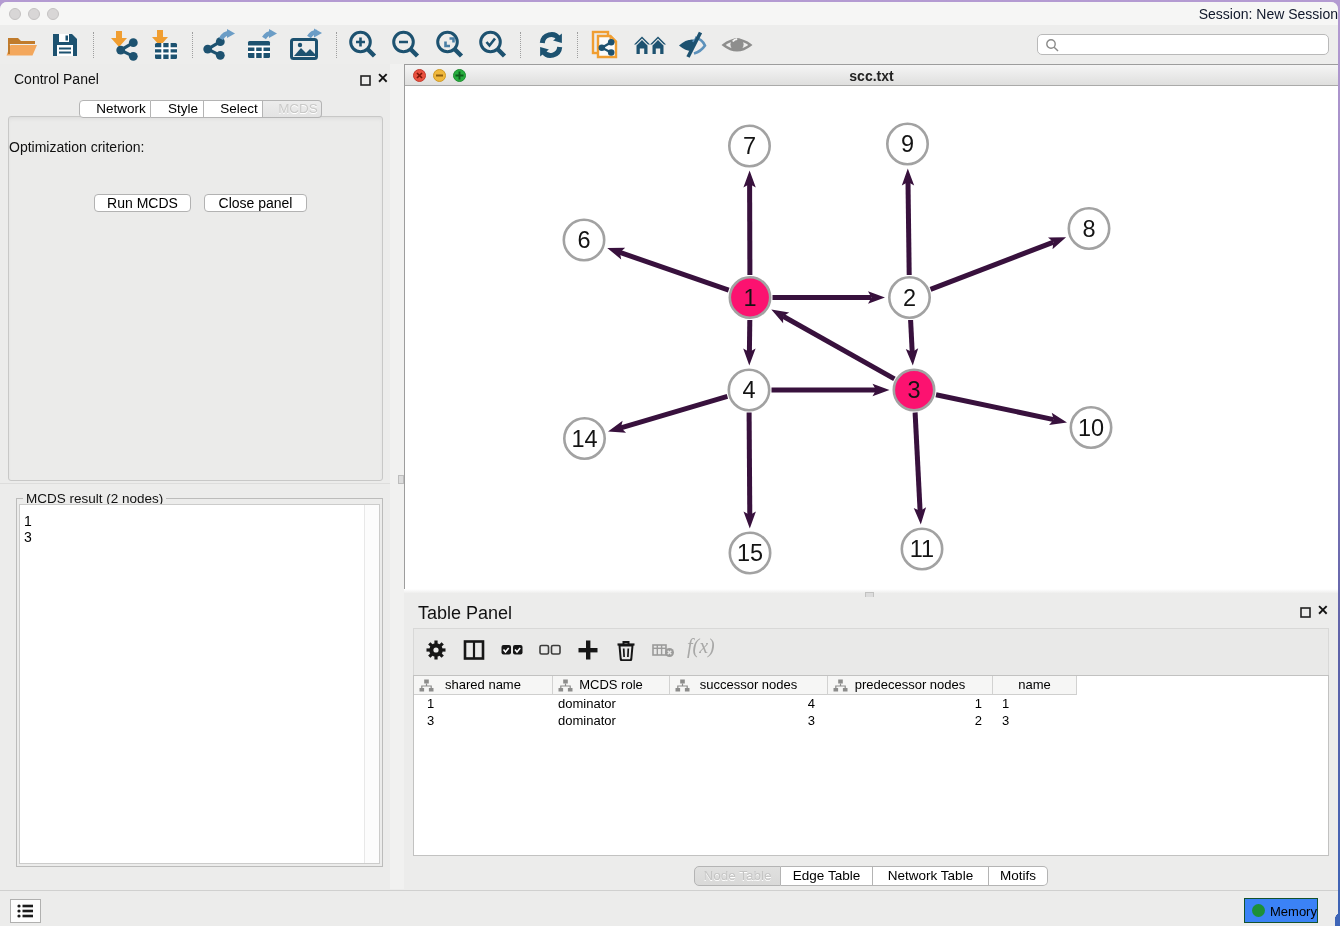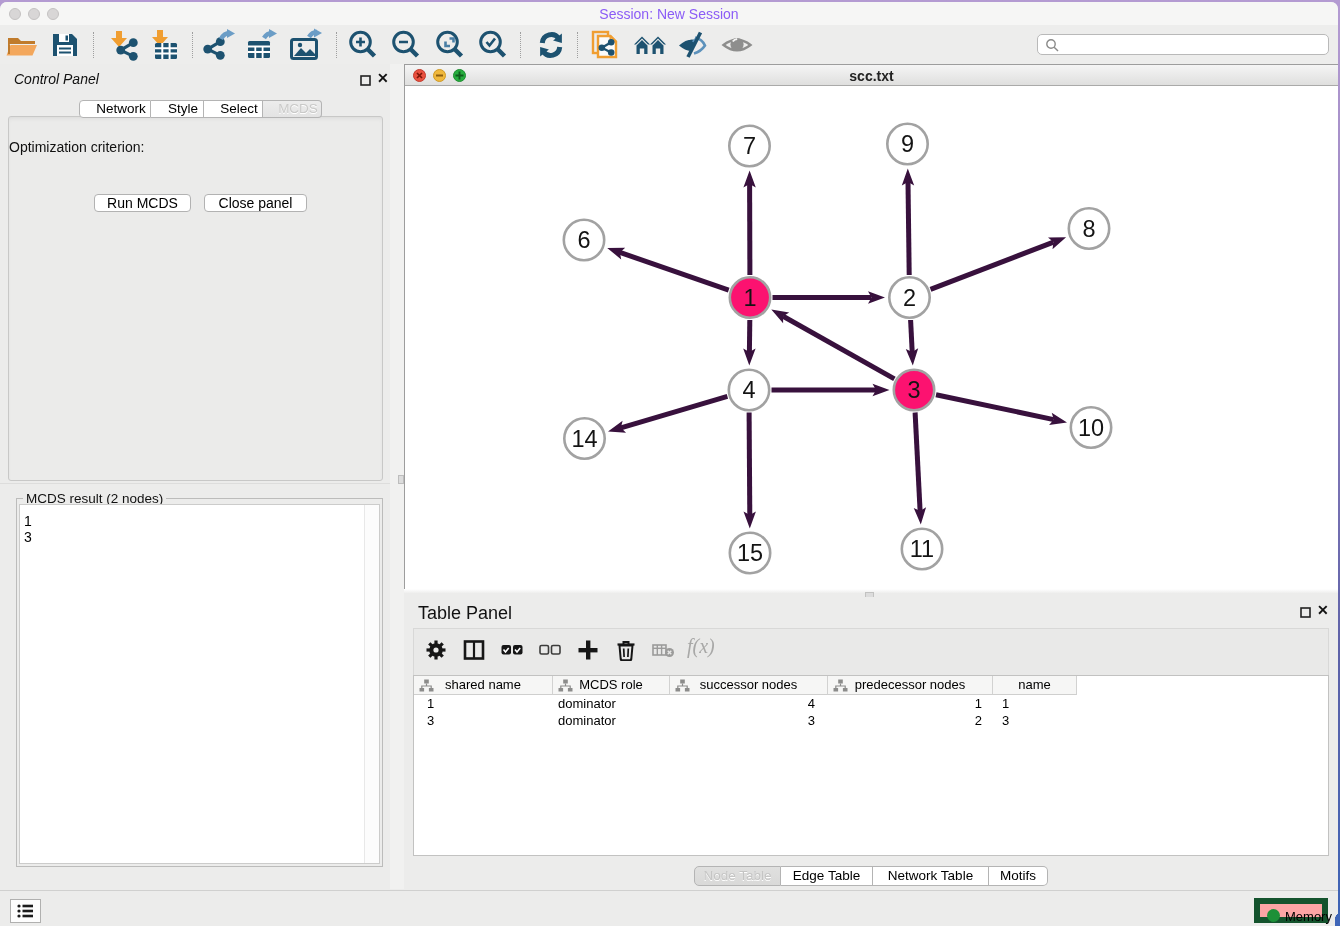--- a/index.html
+++ b/index.html
@@ -1,27 +1,27 @@
 <!DOCTYPE html>
 <html><head><meta charset="utf-8">
 <style>
 *{margin:0;padding:0;box-sizing:border-box;}
 html,body{width:1340px;height:926px;overflow:hidden;font-family:"Liberation Sans",sans-serif;}
 body{background:linear-gradient(180deg,#b49bd2 0%,#9b87c2 30%,#5e62a8 70%,#3c63b6 100%);position:relative;}
 #win{position:absolute;left:0;top:2px;width:1338px;height:924px;background:#ececeb;border-radius:7px 7px 0 0;overflow:hidden;}
 #titlebar{position:absolute;left:0;top:0;width:100%;height:23px;background:#f6f6f5;}
 .tl{position:absolute;top:6px;width:12px;height:12px;border-radius:50%;background:#d8d6d6;border:1px solid #c4c2c2;}
-#title-text{position:absolute;top:4px;left:0;width:100%;text-align:center;font-size:14px;color:#8b5cf6;}
+#title-text{position:absolute;top:4px;left:0;width:100%;text-align:right;font-size:14px;color:#0f172a;}
 #toolbar{position:absolute;left:0;top:23px;width:100%;height:40px;background:#ededec;border-bottom:1px solid #c2c2c1;}
 .sep{position:absolute;top:7px;height:26px;width:0;border-left:1px dotted #9f9f9f;}
 .ticon{position:absolute;top:3px;width:34px;height:34px;}
 #searchbox{position:absolute;left:1037px;top:9px;width:292px;height:21px;background:#fff;border:1px solid #b9b9b9;border-radius:5px;}
 #searchbox svg{position:absolute;left:7px;top:3px;}
 #cpanel{position:absolute;left:0;top:62px;width:390px;height:825px;background:#ececeb;}
-#cp-title{position:absolute;left:14px;top:7px;font-size:14px;color:#111;font-style:italic;}
+#cp-title{position:absolute;left:14px;top:7px;font-size:14px;color:#111;}
 .wicons{position:absolute;color:#111;}
 #cp-tabpane{position:absolute;left:8px;top:52px;width:375px;height:365px;background:#ebebea;border:1px solid #c8c8c7;border-radius:3px;box-shadow:inset 0 3px 4px -2px #d8d8d7;}
 .tabrow{position:absolute;top:-17px;left:70px;height:18px;display:flex;}
 .tab{height:18px;line-height:16px;background:#fff;border:1px solid #b4b4b4;border-left:none;font-size:13.5px;color:#000;text-align:center;padding-left:12px;}
 .tab.first{border-left:1px solid #b4b4b4;border-radius:4px 0 0 4px;}
 .tab.last{border-radius:0 4px 4px 0;}
 .tab.sel{background:linear-gradient(#ececec,#e3e3e3);color:#c9c9c8;text-shadow:0 1px 0 #ffffff;}
 #opt-label{position:absolute;left:0;top:22px;width:100%;font-size:14px;color:#111;}
 #combo{position:absolute;left:36px;top:44px;width:310px;height:20px;background:#fff;border:1px solid #b2b2b2;border-radius:4px;font-size:14px;color:#000;line-height:18px;padding-left:10px;}
 #combo svg{position:absolute;right:5px;top:2px;}
@@ -49,21 +49,21 @@
 .thead svg{position:absolute;left:5px;top:3px;}
 .trow{position:absolute;left:0;width:100%;height:17px;font-size:13px;color:#000;}
 .tcell{position:absolute;line-height:17px;}
 #btabs{position:absolute;left:290px;top:269px;height:20px;display:flex;}
 .btab{height:20px;line-height:18px;background:#fff;border:1px solid #b4b4b4;border-left:none;font-size:13.5px;color:#000;text-align:center;}
 .btab.first{border-left:1px solid #b4b4b4;border-radius:5px 0 0 5px;}
 .btab.last{border-radius:0 5px 5px 0;}
 .btab.sel{background:linear-gradient(#e0e0df,#d9d9d8);color:#c5c5c4;text-shadow:0 1px 0 #fff;}
 #statusbar{position:absolute;left:0;top:888px;width:1338px;height:36px;background:#ececeb;border-top:1px solid #d0d0cf;}
 #listbtn{position:absolute;left:10px;top:8px;width:31px;height:24px;background:#fdfdfd;border:1px solid #b0b0af;}
-#membtn{position:absolute;right:10px;top:7px;width:74px;height:25px;background:#fca5a5;border:6px solid #14532d;font-size:13px;color:#000;}
+#membtn{position:absolute;right:20px;top:7px;width:74px;height:25px;background:#3b82f6;border:1px solid #14532d;font-size:13px;color:#000;}
 #memdot{position:absolute;left:7px;top:5px;width:13px;height:13px;border-radius:50%;background:#1d9038;}
 #corner-tri{position:absolute;right:0;bottom:0;width:5px;height:22px;background:linear-gradient(125deg,rgba(0,0,0,0) 45%,#3f66b8 46%);}
 </style></head><body>
 
 <div id="win">
  <div id="titlebar">
   <div class="tl" style="left:9px"></div>
       <div class="tl" style="left:28px"></div>
       <div class="tl" style="left:47px"></div>
   <div id="title-text">Session: New Session</div>

